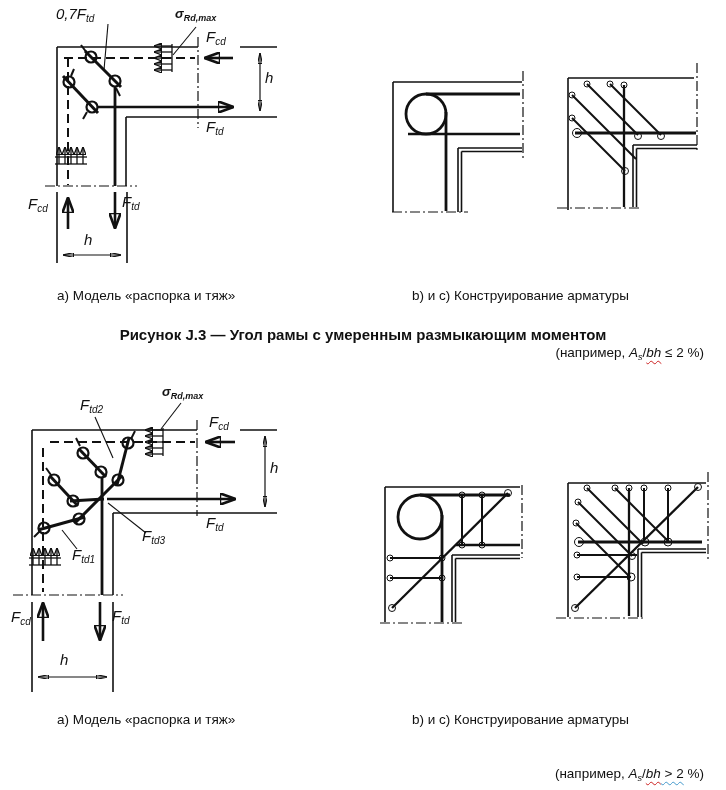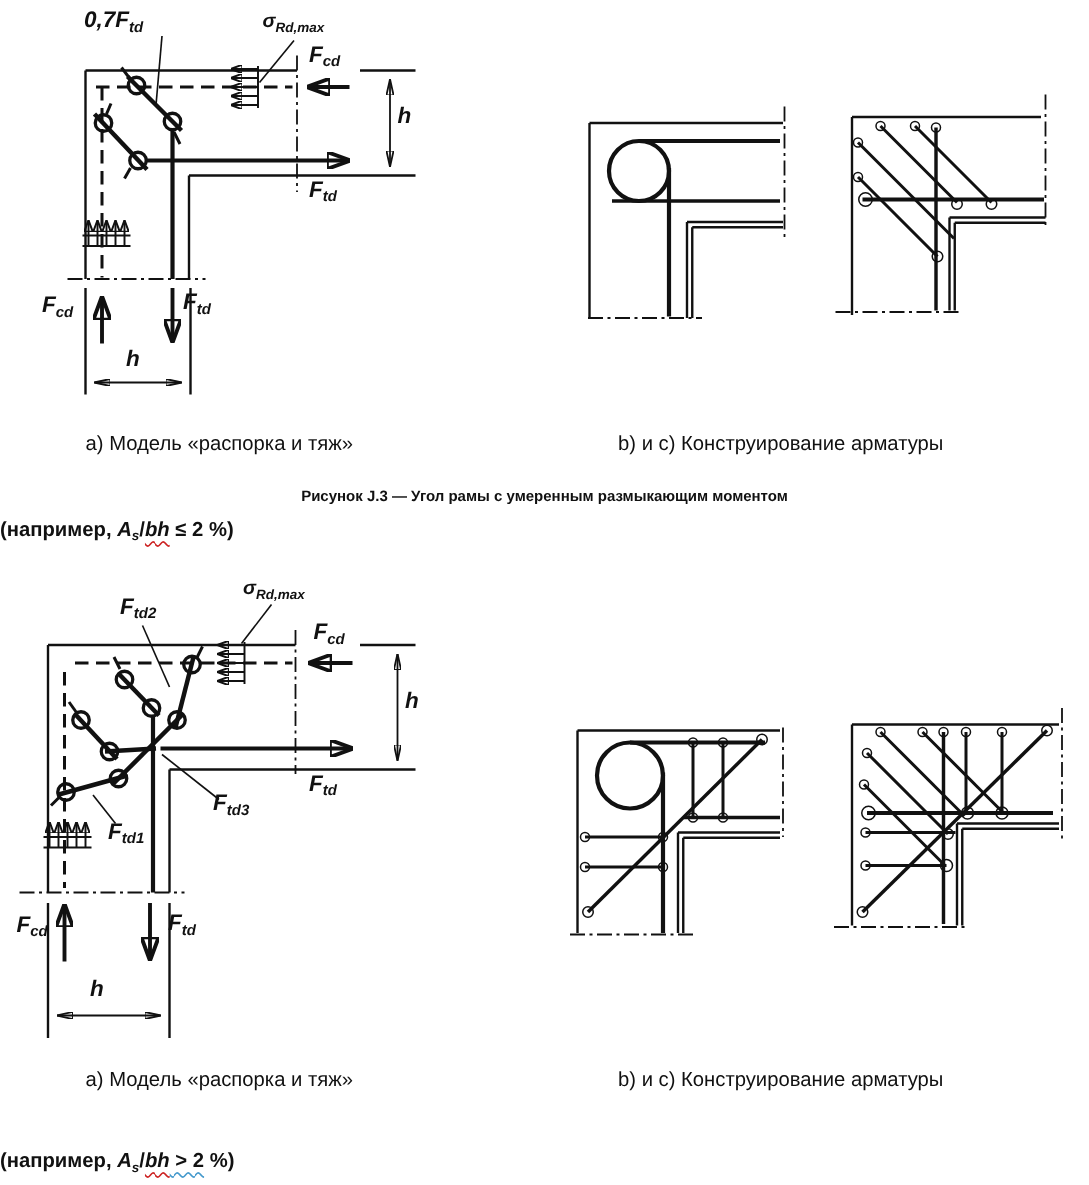--- a/index.html
+++ b/index.html
@@ -16,27 +16,27 @@
   .force{stroke-width:2.6;marker-end:url(#ah);}
   .dim{stroke-width:1.2;marker-start:url(#ad);marker-end:url(#ad);}
   .stress{stroke-width:1.3;marker-end:url(#ah);}
   .thin{stroke-width:1.3;}
   .bar{stroke-width:2.8;}
   .bar2{stroke-width:2;}
   .bar3{stroke-width:2.3;}
   .leader{stroke-width:1.1;}
   .node{stroke-width:2.2;fill:#fff;}
   .dot{fill:#111;stroke:none;}
-  .flabel{position:absolute;font-style:italic;font-size:15px;line-height:15px;white-space:nowrap;font-weight:bold;}
+  .flabel{position:absolute;font-style:italic;font-size:15px;line-height:15px;white-space:nowrap;}
   .flabel sub{font-size:10px;line-height:0;vertical-align:-3px;}
   .slabel{position:absolute;font-style:italic;font-size:13px;line-height:13px;white-space:nowrap;font-weight:bold;}
   .slabel sub{font-size:9px;line-height:0;vertical-align:-3px;}
   .cap{position:absolute;font-weight:normal;font-size:13.5px;white-space:nowrap;}
-  .figtitle{position:absolute;left:0;width:726px;text-align:center;font-weight:bold;font-size:10px;white-space:nowrap;}
-  .figsub{position:absolute;left:0;width:704px;text-align:left;font-weight:bold;font-size:13.5px;white-space:nowrap;}
+  .figtitle{position:absolute;left:0;width:726px;text-align:center;font-weight:bold;font-size:15px;white-space:nowrap;}
+  .figsub{position:absolute;left:0;width:704px;text-align:right;font-weight:normal;font-size:13.5px;white-space:nowrap;}
   .figsub sub{font-size:9px;line-height:0;vertical-align:-3px;}
   .wavy-red{text-decoration:underline wavy #cc2222;text-decoration-thickness:1px;text-underline-offset:3px;}
   .wavy-blue{text-decoration:underline wavy #4499cc;text-decoration-thickness:1px;text-underline-offset:3px;}
 </style>
 </head>
 <body>
 
 <div class="page">
 
 <svg id="fig-svg" width="726" height="790" viewBox="0 0 726 790">

